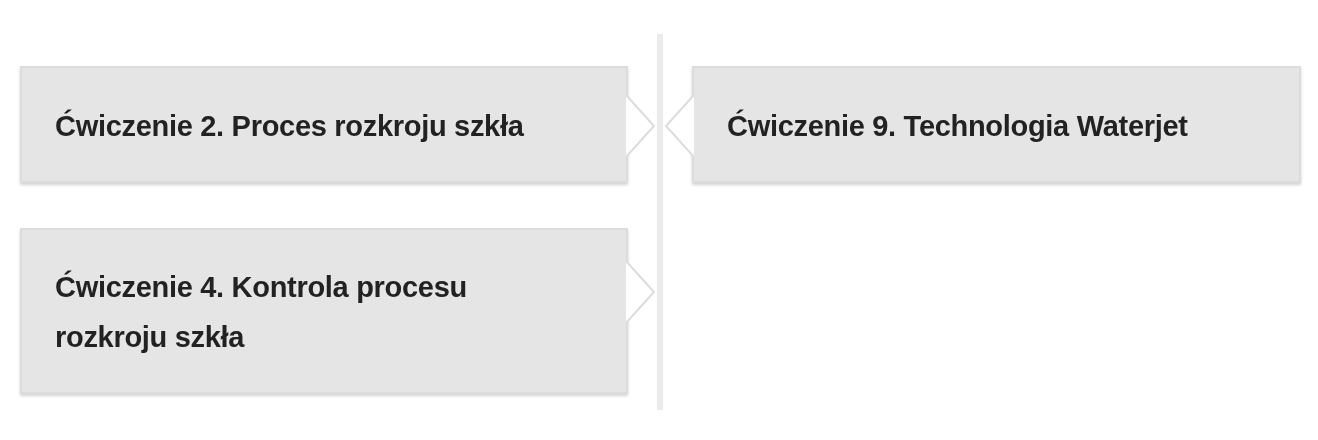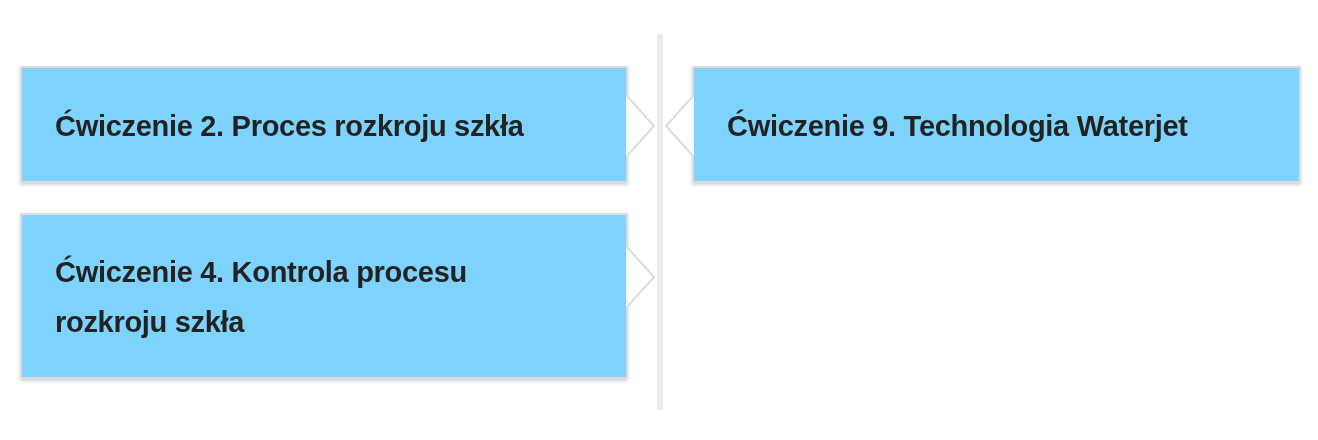--- a/index.html
+++ b/index.html
@@ -1,19 +1,19 @@
 <!DOCTYPE html>
 <html><head>
   <meta charset="utf-8">
   <style>
     html, body { margin: 0; padding: 0; background: #ffffff; }
     body { width: 1318px; height: 440px; position: relative; overflow: hidden;
            font-family: "Liberation Sans", "DejaVu Sans", sans-serif; }
     .timeline-line { position: absolute; left: 657px; top: 34px; width: 6px; height: 376px; background: #ebebeb; }
-    .card { position: absolute; background: #7dd3fc; border: 2px solid #dcdcdc;
+    .card { position: absolute; background: #e5e5e5; border: 2px solid #dcdcdc;
             box-shadow: 0 2px 3px rgba(0,0,0,0.18); box-sizing: border-box; cursor: pointer; padding-left: 28px; }
     .card .title { position: absolute; left: 33px; right: 30px; font-weight: bold; font-size: 29px;
                    line-height: 50px; color: #222222; letter-spacing: -0.3px; }
     .arrow { position: absolute; width: 30px; height: 62px; }
     .arrow svg { display: block; }
     .card-left .arrow { right: -30px; }
     .card-right .arrow { left: -30px; }
   </style>
 </head>
 <body>
@@ -33,21 +33,21 @@
 <div class="card card-right" style="left:692px; top:66px; width:609px; height:117px;">
   <div class="title" style="top:33px;">Ćwiczenie 9. Technologia Waterjet</div>
   <div class="arrow" style="top:27px;">
     <svg width="30" height="62" viewBox="0 0 30 62">
       <polygon points="30,0 2,31 30,62" fill="#ffffff"></polygon>
       <polyline points="30,0 2,31 30,62" fill="none" stroke="#dcdcdc" stroke-width="2"></polyline>
     </svg>
   </div>
 </div>
 
-<div class="card card-left" style="left:20px; top:213px; width:608px; height:166px;">
+<div class="card card-left" style="left:20px; top:228px; width:608px; height:166px;">
   <div class="title" style="top:32px; width:470px;">Ćwiczenie 4. Kontrola procesu rozkroju szkła</div>
   <div class="arrow" style="top:31px;">
     <svg width="30" height="62" viewBox="0 0 30 62">
       <polygon points="0,0 28,31 0,62" fill="#ffffff"></polygon>
       <polyline points="0,0 28,31 0,62" fill="none" stroke="#dcdcdc" stroke-width="2"></polyline>
     </svg>
   </div>
 </div>
 
 </body></html>

